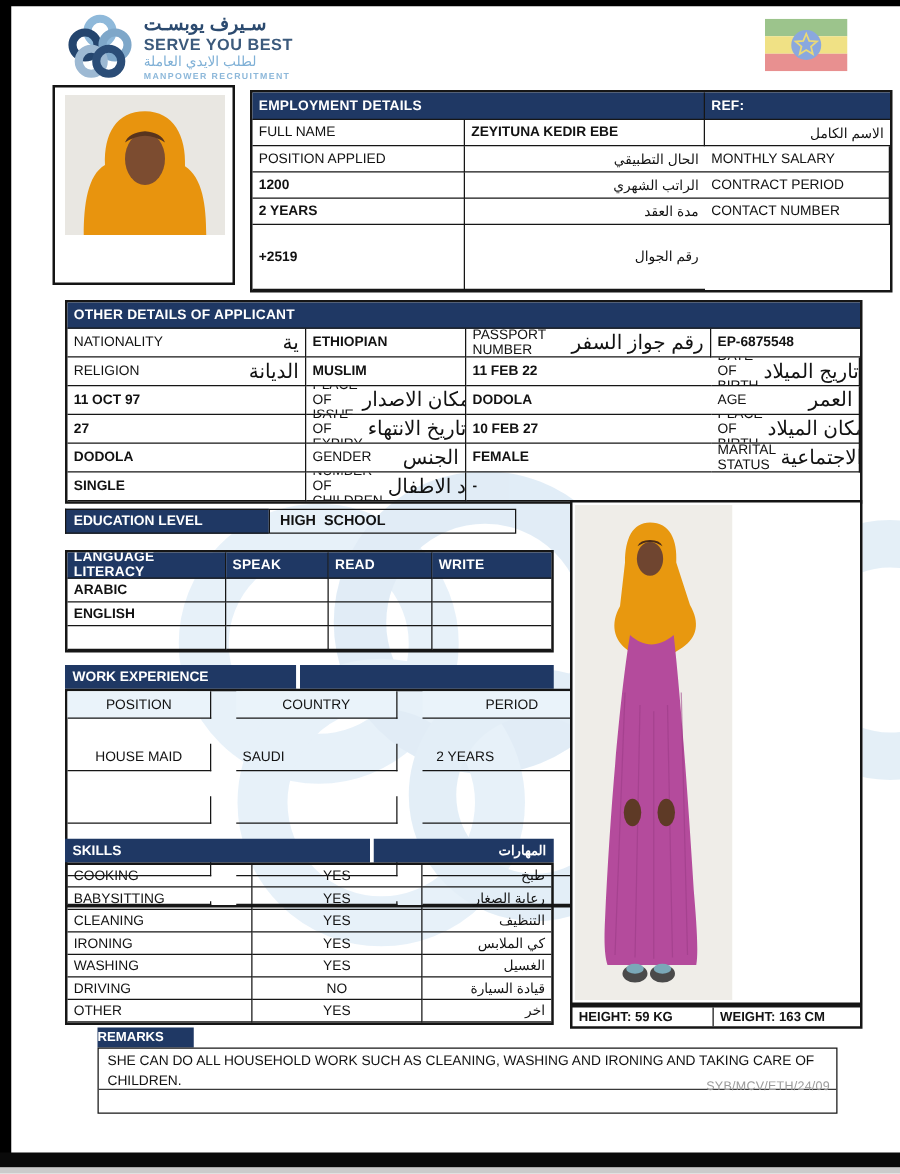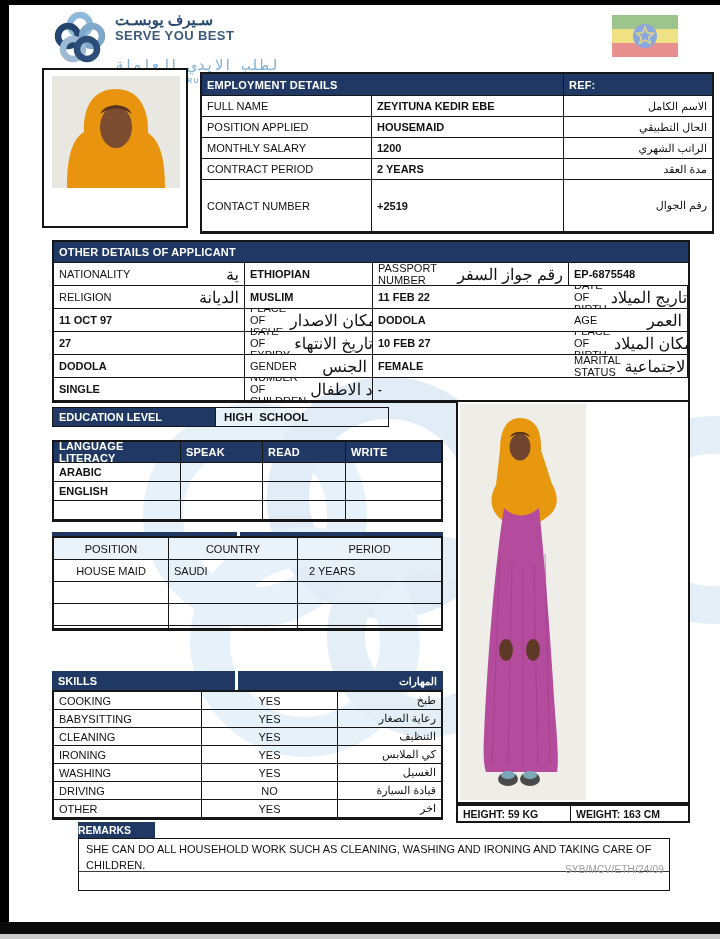--- a/index.html
+++ b/index.html
@@ -20,21 +20,21 @@
   .strip-foot   { left:0; top:934px; width:720px; height:5px; background:#cbcbcb; }
 
   
   .watermark { left:0; top:0; pointer-events:none; }
 
   
   .logo-wrap { left:52px; top:10px; display:flex; gap:7px; align-items:flex-start; }
   .logo-text { display:flex; flex-direction:column; line-height:1.12; padding-top:2px; }
   .logo-ar1 { font-size:15px; font-weight:bold; color:#2b4a6f; }
   .logo-en1 { font-size:13px; font-weight:bold; color:#3c5a7c; letter-spacing:0.4px; }
-  .logo-ar2 { font-size:15px; color:#7fb0d6; margin-top:16px;font-family:Liberation Mono, monospace; }
+  .logo-ar2 { font-size:11px; color:#7fb0d6; margin-top:1px; }
   .logo-en2 { font-size:7px; font-weight:bold; color:#8db8da; letter-spacing:1.1px; margin-top:1px; }
   .flag { left:612px; top:15px; }
 
   
   .headshot-box { left:42px; top:68px; width:146px; height:160px; border:2px solid #141414; background:#fff; padding:6px 8px 0 8px; }
   .body-photo-box { left:456px; top:400px; width:234px; height:404px; border:2px solid #141414; background:#fff; }
 
   
   .tbl { display:grid; border:2px solid #161616; background:transparent; }
   .tbl > div {
@@ -55,35 +55,35 @@
   .pre { white-space:pre; }
 
   .emp { left:200px; top:72px; grid-template-columns:170px 192px 148px; grid-template-rows:22px 21px 21px 21px 21px 52px; }
   .emp-title { grid-column:1 / 3; }
 
   .other { left:52px; top:240px; grid-template-columns:191px 128px 196px 119px; grid-template-rows:21px repeat(6, 23px); }
   .span-all { grid-column:1 / -1; }
 
   .edu-row { left:52px; top:407px; display:flex; height:20px; }
   .edu-label { width:163px; background:#1f3864; color:#fff; font-weight:bold; font-size:11px; display:flex; align-items:center; padding:0 6px; border:1.5px solid #161616; border-right:none; }
-  .edu-value { width:174px; border:1.5px solid #161616; display:flex; align-items:center; padding:0 8px; font-size:11.5px; font-weight:bold; background:transparent; }
+  .edu-value { width:198px; border:1.5px solid #161616; display:flex; align-items:center; padding:0 8px; font-size:11.5px; font-weight:bold; background:transparent; }
 
   .lang { left:52px; top:440px; grid-template-columns:127px 82px 83px 95px; grid-template-rows:21px 19px 19px 19px; }
 
   .bar { display:flex; height:19px; width:391px; }
   .bar .navy { background:#1f3864; color:#fff; font-weight:bold; font-size:11px; display:flex; align-items:center; padding:0 6px; }
   .bar .gap { width:3px; background:#fff; }
   .work-bar { left:52px; top:532px; }
   .work-bar .b1 { width:185px; }
   .work-bar .b2 { flex:1; }
-  .work { left:52px; top:536px; grid-template-columns:115px 129px 143px; grid-template-rows:22px 22px 22px 22px; }
+  .work { left:52px; top:551px; grid-template-columns:115px 129px 143px; grid-template-rows:22px 22px 22px 22px;gap:20px; }
   .work .hrow { background:#eaf3fa; }
 
   .skills-bar { left:52px; top:671px; }
-  .skills-bar .b1 { width:183px; }
+  .skills-bar .b1 { width:244px; }
   .skills-bar .b2 { flex:1; justify-content:flex-end; font-size:10.5px; }
   .skills { left:52px; top:690px; grid-template-columns:148px 136px 103px; grid-template-rows:repeat(7, 18px); }
 
   .hw { left:456px; top:804px; width:234px; height:19px; display:flex; border:2px solid #161616; background:#fff; }
   .hw > div { display:flex; align-items:center; font-size:10.5px; font-weight:bold; padding:0 5px; }
   .hw .h { width:113px; border-right:1.5px solid #161616; }
   .hw .w { flex:1; }
 
   .remarks-tab { left:78px; top:822px; width:77px; height:16px; background:#1f3864; color:#fff; font-weight:bold; font-size:10.5px; display:flex; align-items:center; padding:0 0; }
   .remarks-box { left:78px; top:838px; width:592px; height:53px; border:1.5px solid #161616; padding:3px 7px; font-size:11px; line-height:1.45; background:transparent; }
@@ -146,21 +146,20 @@
 
 <div class="abs tbl emp">
   <div class="hd emp-title">EMPLOYMENT DETAILS</div>
   <div class="hd lastcol">REF:</div>
 
   <div>FULL NAME</div>
   <div class="val">ZEYITUNA KEDIR EBE</div>
   <div class="ar lastcol">الاسم الكامل</div>
 
   <div>POSITION APPLIED</div>
-  <div class="val">HOUSEMAID</div>
   <div class="ar lastcol">الحال التطبيقي</div>
 
   <div>MONTHLY SALARY</div>
   <div class="val">1200</div>
   <div class="ar lastcol">الراتب الشهري</div>
 
   <div>CONTRACT PERIOD</div>
   <div class="val">2 YEARS</div>
   <div class="ar lastcol">مدة العقد</div>
 

